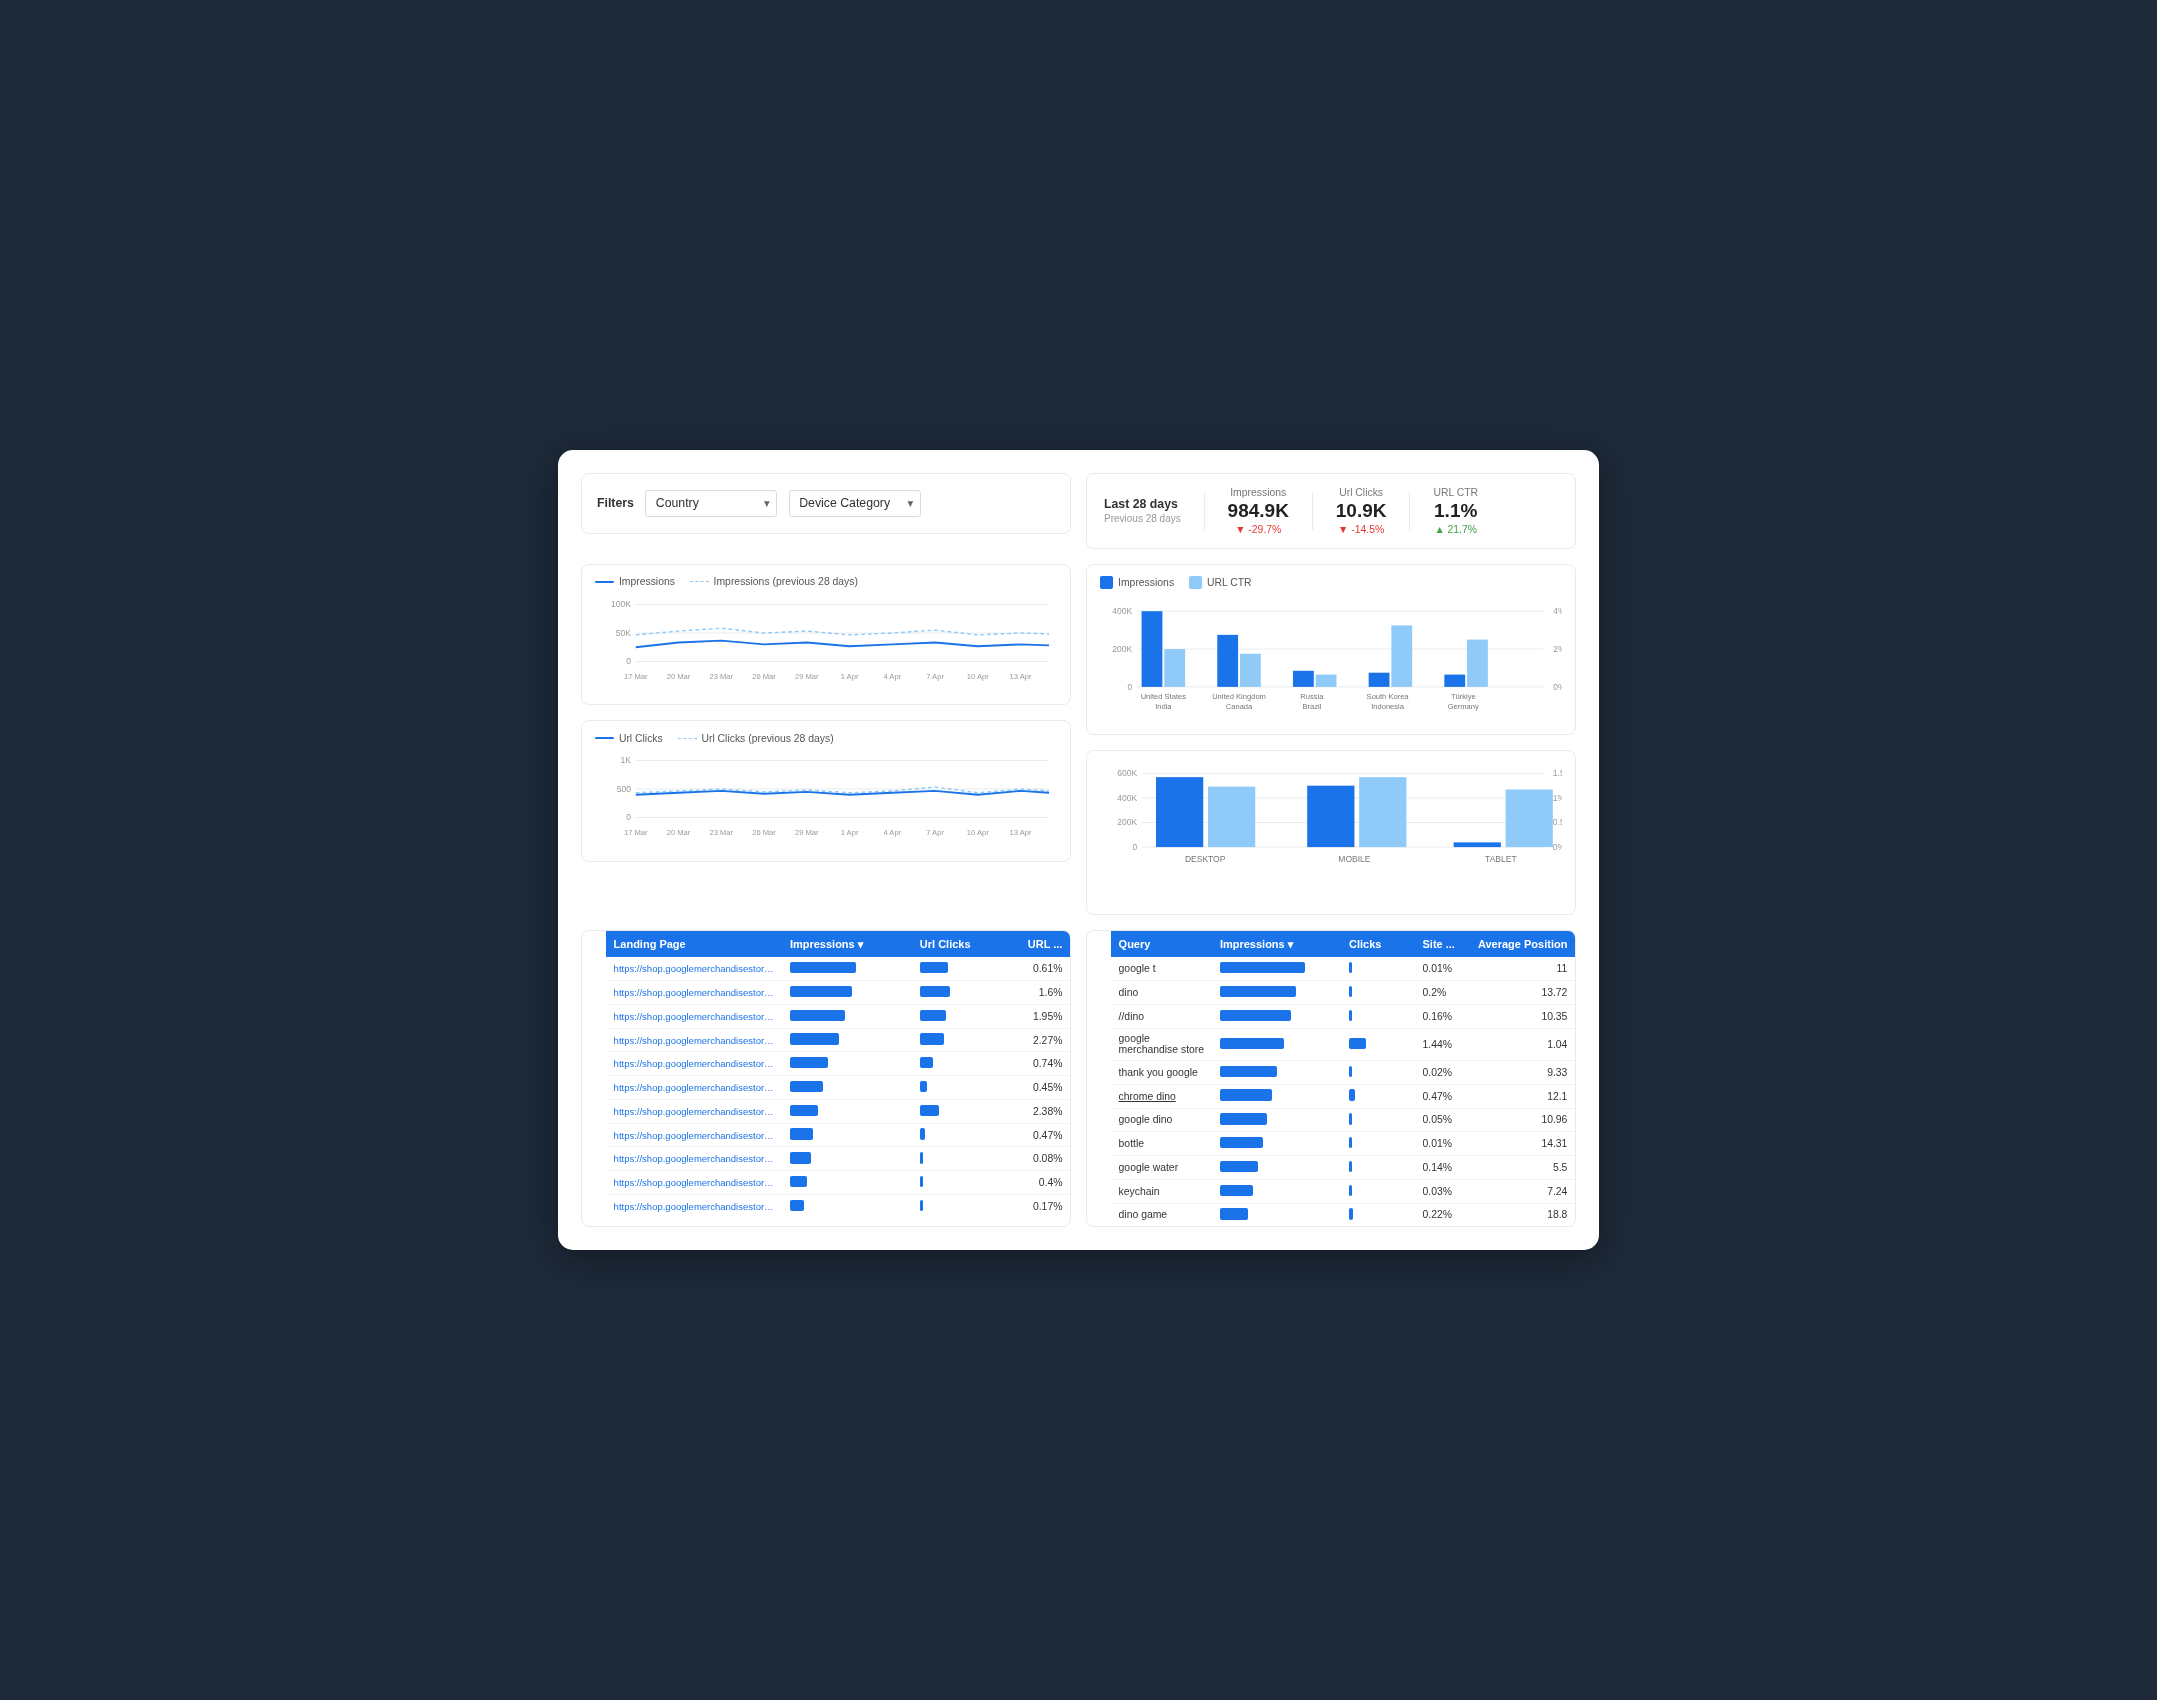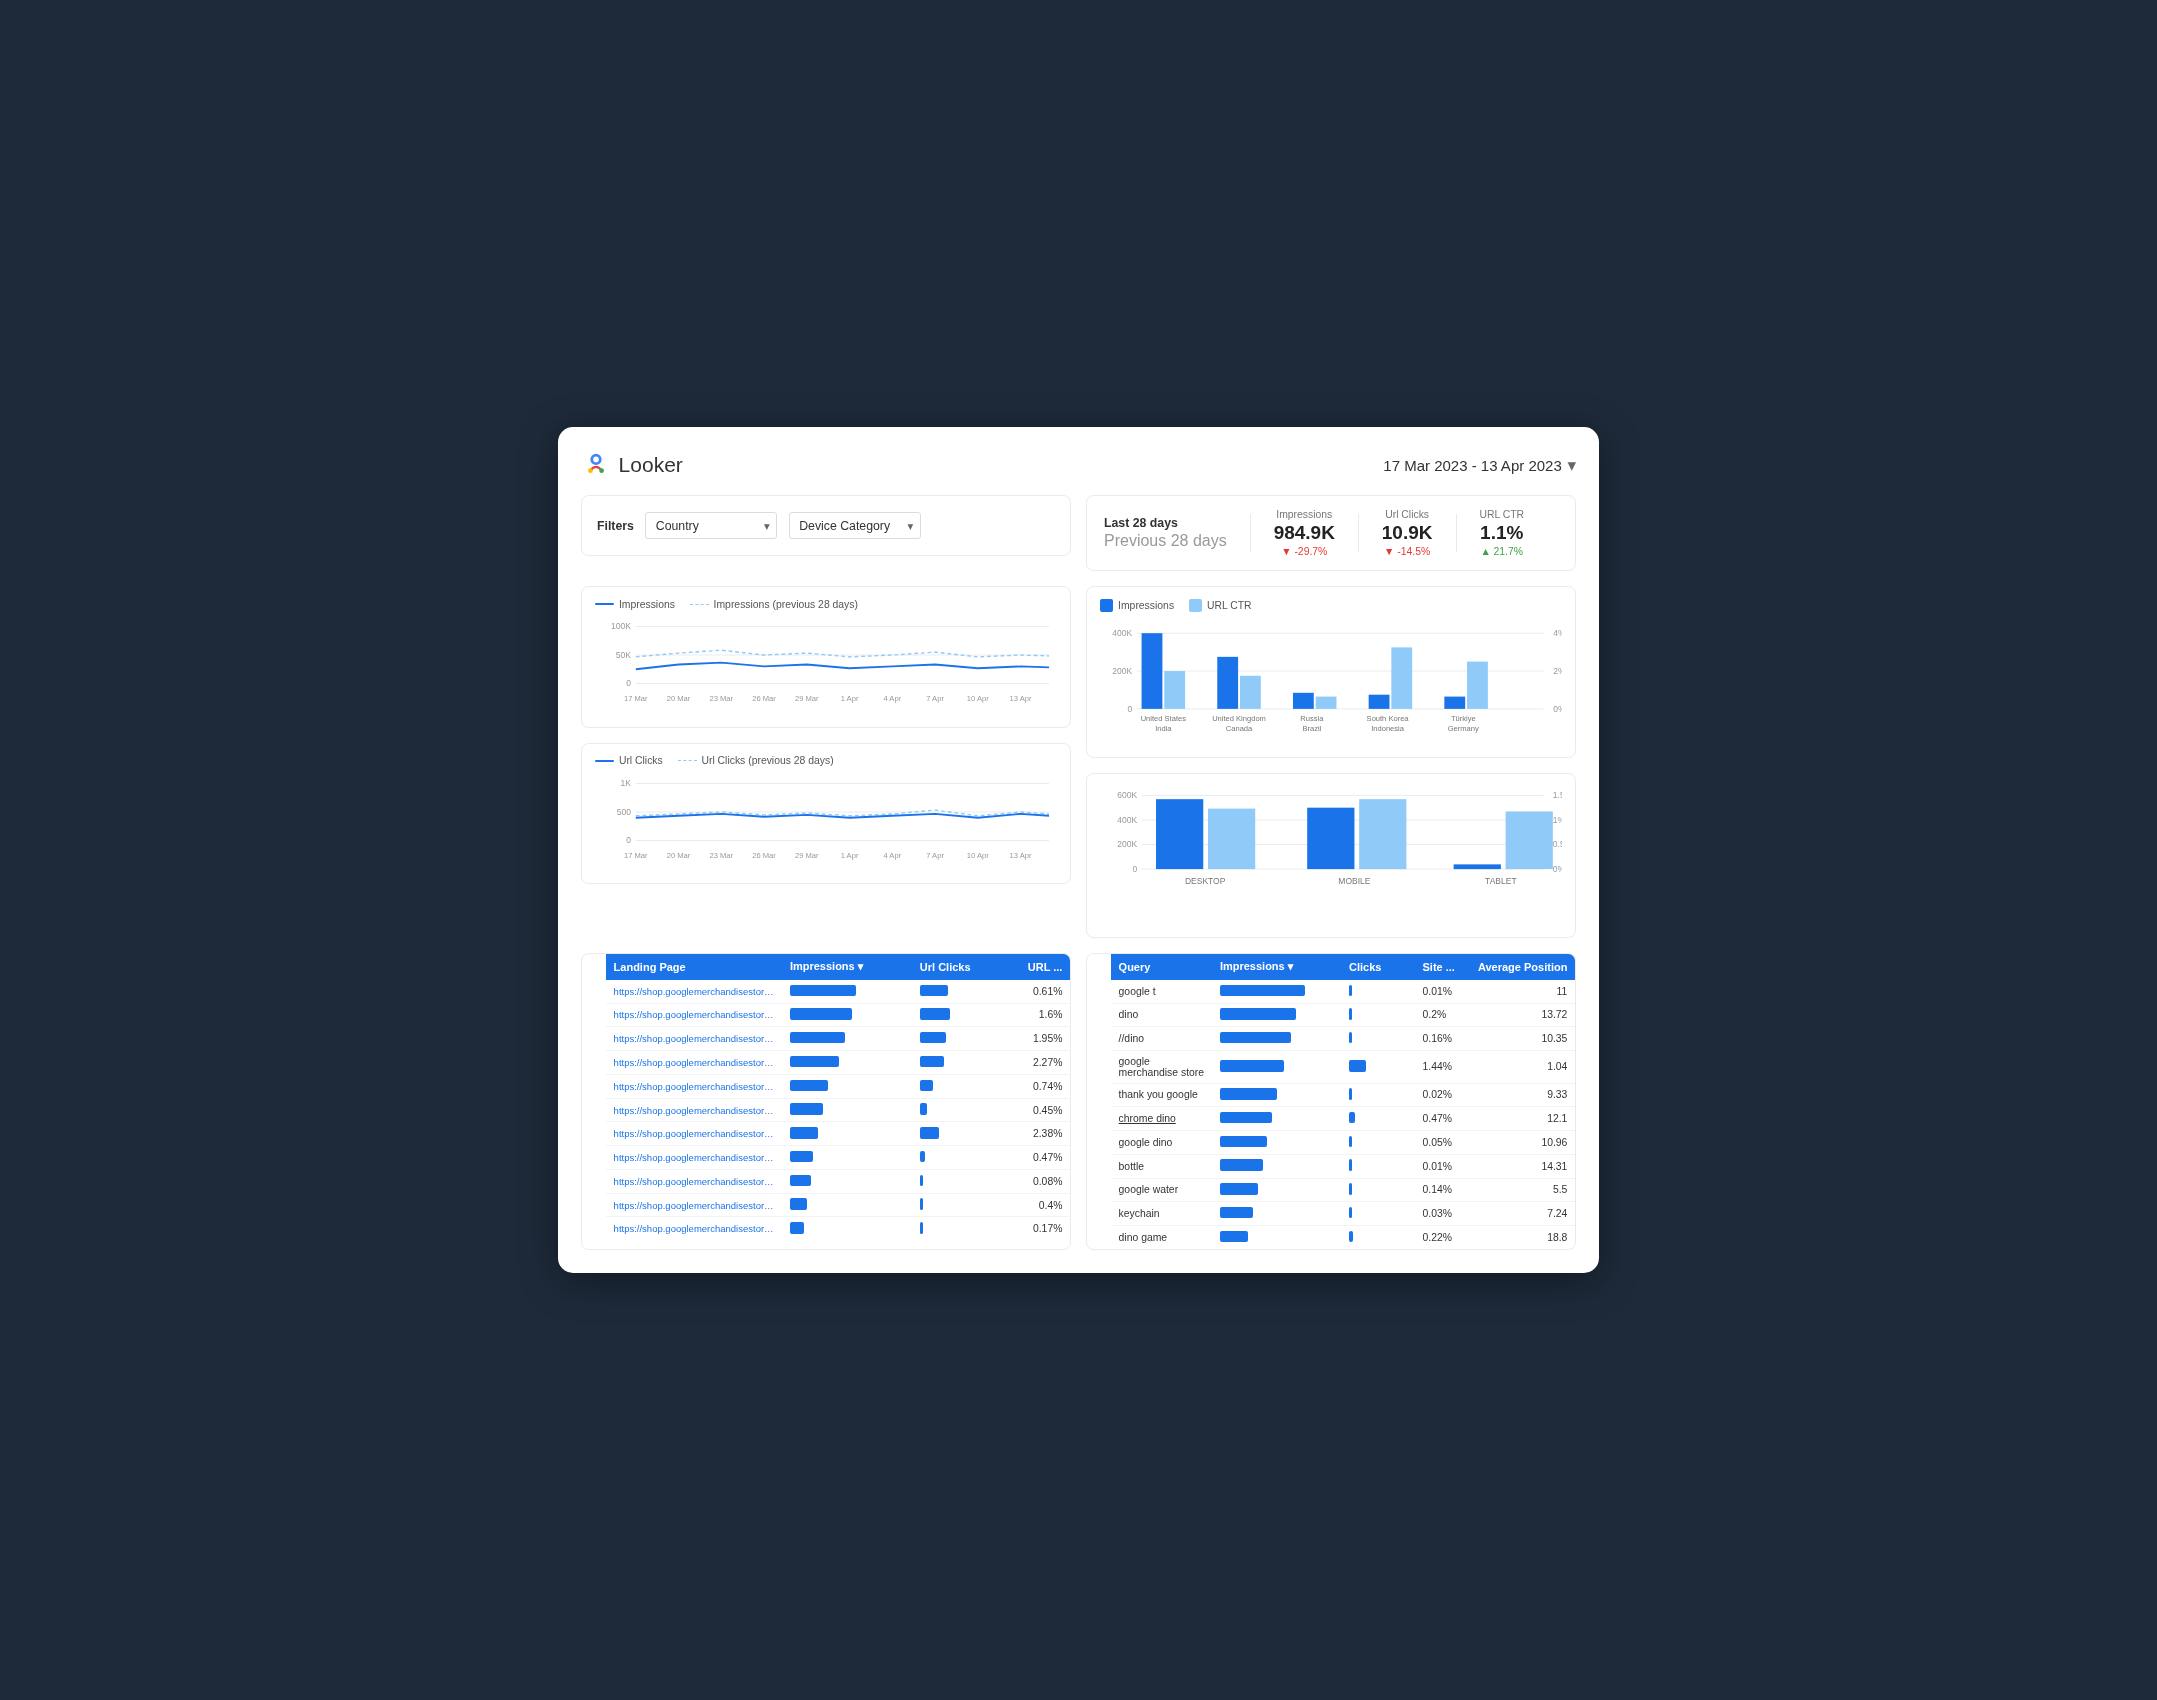--- a/index.html
+++ b/index.html
@@ -93,21 +93,21 @@
       display: flex;
       align-items: center;
       gap: 23px;
     }
     .stats-period {
       font-size: 12.3px;
       font-weight: 600;
       color: #333;
     }
     .stats-period-sub {
-      font-size: 16px;
+      font-size: 10px;
       color: #999;
       margin-top: 1.9px;
     }
     .stat-item {
       text-align: center;
     }
     .stat-label {
       font-size: 10.4px;
       color: #777;
       margin-bottom: 1.9px;
@@ -205,37 +205,20 @@
       display: flex;
       flex-direction: column;
       gap: 15px;
     }
   </style>
 </head>
 <body>
 
 <div class="dashboard">
 
-  <div class="header">
-    <div class="logo">
-
-      <svg class="logo-icon" viewBox="0 0 32 32" xmlns="http://www.w3.org/2000/svg">
-        <circle cx="16" cy="10" r="6" fill="#4285F4"></circle>
-        <circle cx="16" cy="10" r="3" fill="#fff"></circle>
-        <path d="M10 22 Q16 14 22 22" stroke="#EA4335" stroke-width="2.5" fill="none"></path>
-        <circle cx="10" cy="22" r="2.5" fill="#FBBC04"></circle>
-        <circle cx="22" cy="22" r="2.5" fill="#34A853"></circle>
-      </svg>
-      <span>Looker</span>
-    </div>
-    <div class="date-range">
-      <span>17 Mar 2023 - 13 Apr 2023</span>
-      <span class="chevron">▾</span>
-    </div>
-  </div>
 
   <div style="display:grid;grid-template-columns:1fr 1fr;gap:15px;margin-bottom:15px;">
 
     <div class="filters-row" style="border:0.9px solid #e8eaed;border-radius:7.6px;padding:9.5px 15px;">
       <span class="filter-label">Filters</span>
       <div class="filter-select-wrap">
         <select class="filter-dropdown">
           <option>Country</option>
         </select>
       </div>

